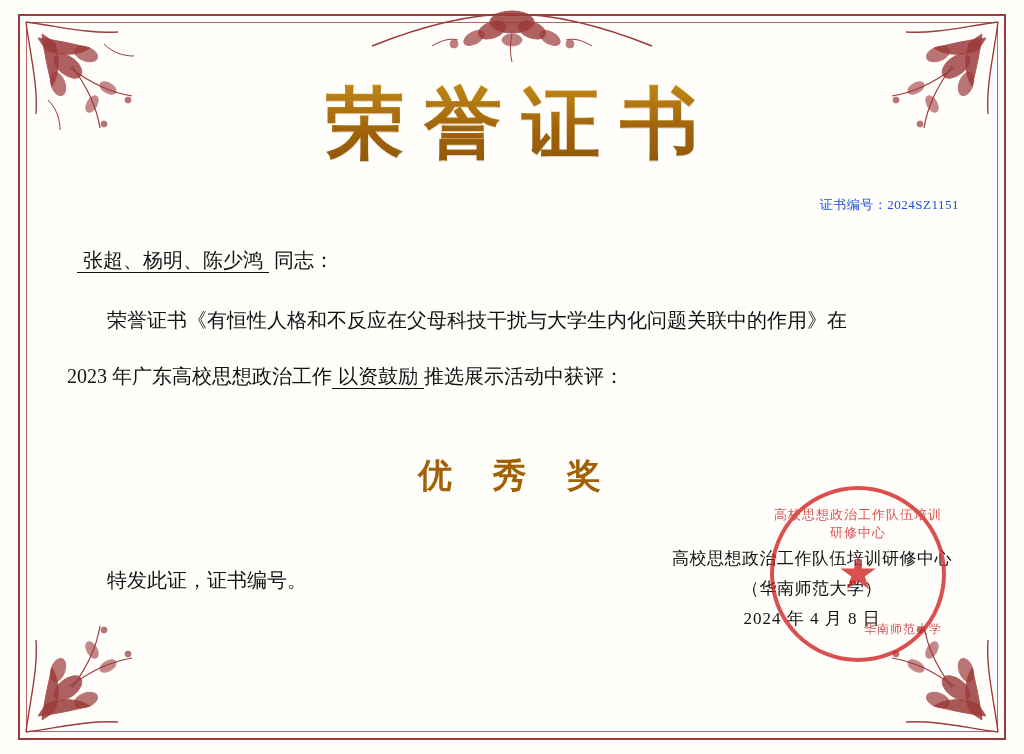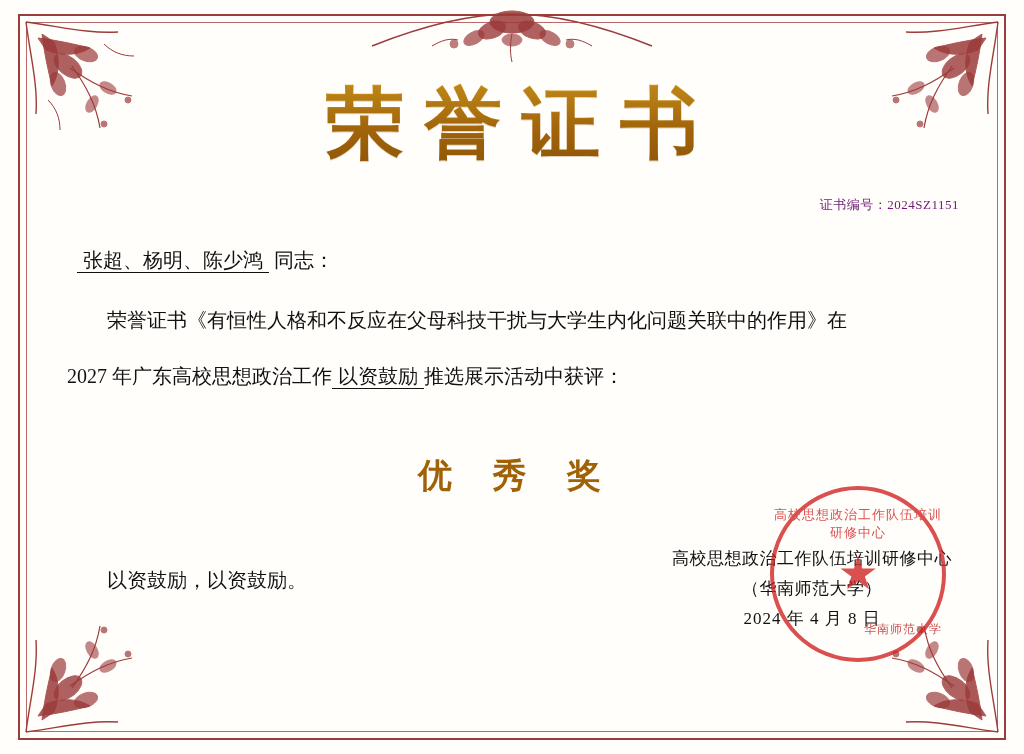--- a/index.html
+++ b/index.html
@@ -78,21 +78,21 @@
     -webkit-text-fill-color: transparent;
     text-shadow: 0 1px 0 rgba(140,84,8,0.25);
   }
 
   
   .serial {
     position: absolute;
     right: 65px;
     top: 196px;
     font-size: 13px;
-    color: #701a75;
+    color: #1d4ed8;
     letter-spacing: 0.5px;
     font-family: "Liberation Serif", serif;
   }
 
   
   .body-text {
     position: absolute;
     left: 67px;
     right: 72px;
     top: 232px;
@@ -290,26 +290,26 @@
     <div class="line recipients-line">
       <span class="u">张超、杨明、陈少鸿</span>
       <span>同志：</span>
     </div>
 
     <div class="line para">
       <span>荣誉证书《</span><span>有恒性人格和不反应在父母科技干扰与大学生内化问题关联中的作用</span><span>》在</span>
     </div>
 
     <div class="line">
-      <span>2027 年广东高校思想政治工作</span><span class="u">以资鼓励</span><span>推选展示活动中获评：</span>
+      <span>2023 年广东高校思想政治工作</span><span class="u">以资鼓励</span><span>推选展示活动中获评：</span>
     </div>
 
     <div class="award">优 秀 奖</div>
 
-    <div class="closing">以资鼓励，以资鼓励。</div>
+    <div class="closing">特发此证，证书编号。</div>
   </div>
 
   <div class="sign-block">
     <div class="sign-org">高校思想政治工作队伍培训研修中心</div>
     <div class="sign-sub">（华南师范大学）</div>
     <div class="sign-date">2024 年 4 月 8 日</div>
   </div>
 
   <div class="seal">
     <div class="seal-text-top">高校思想政治工作队伍培训研修中心</div>

